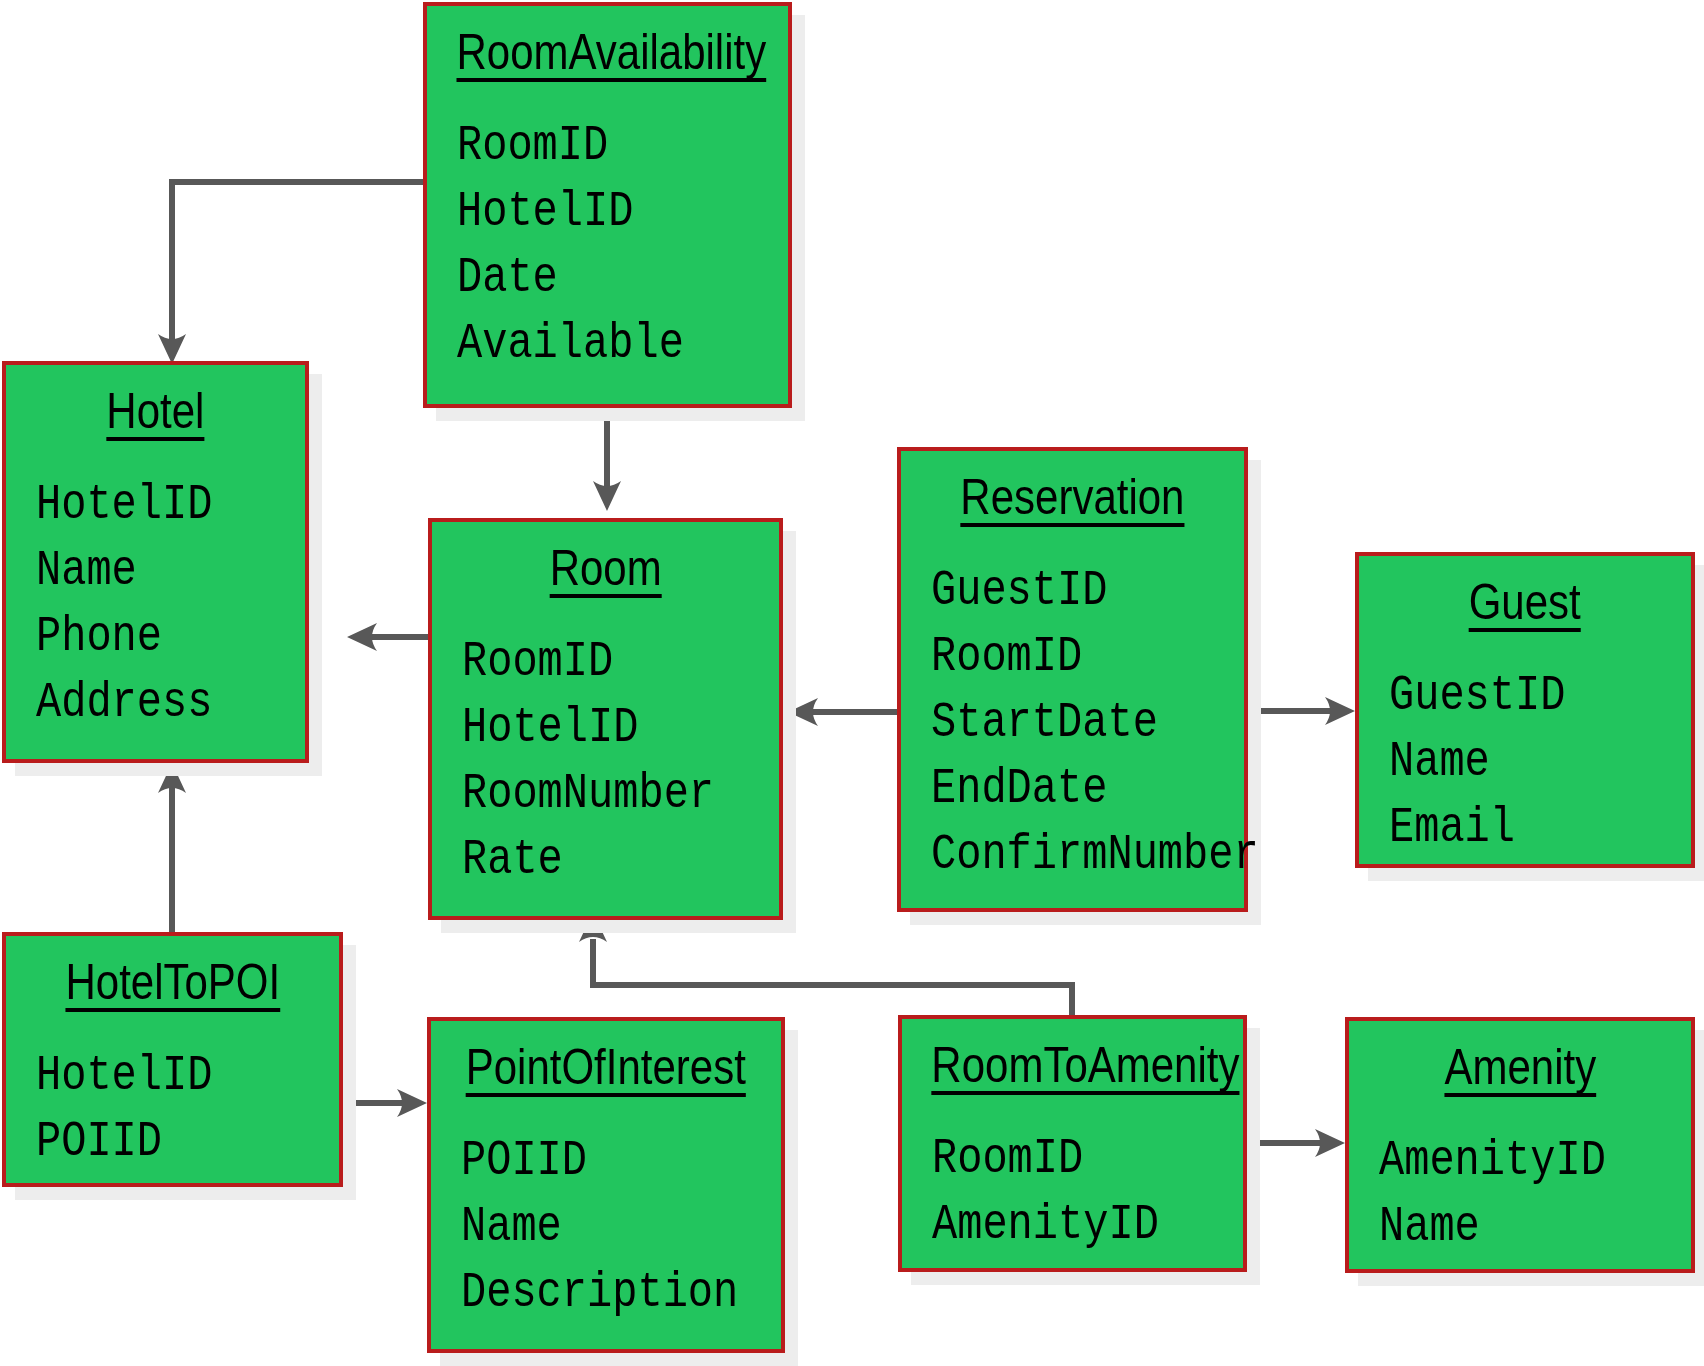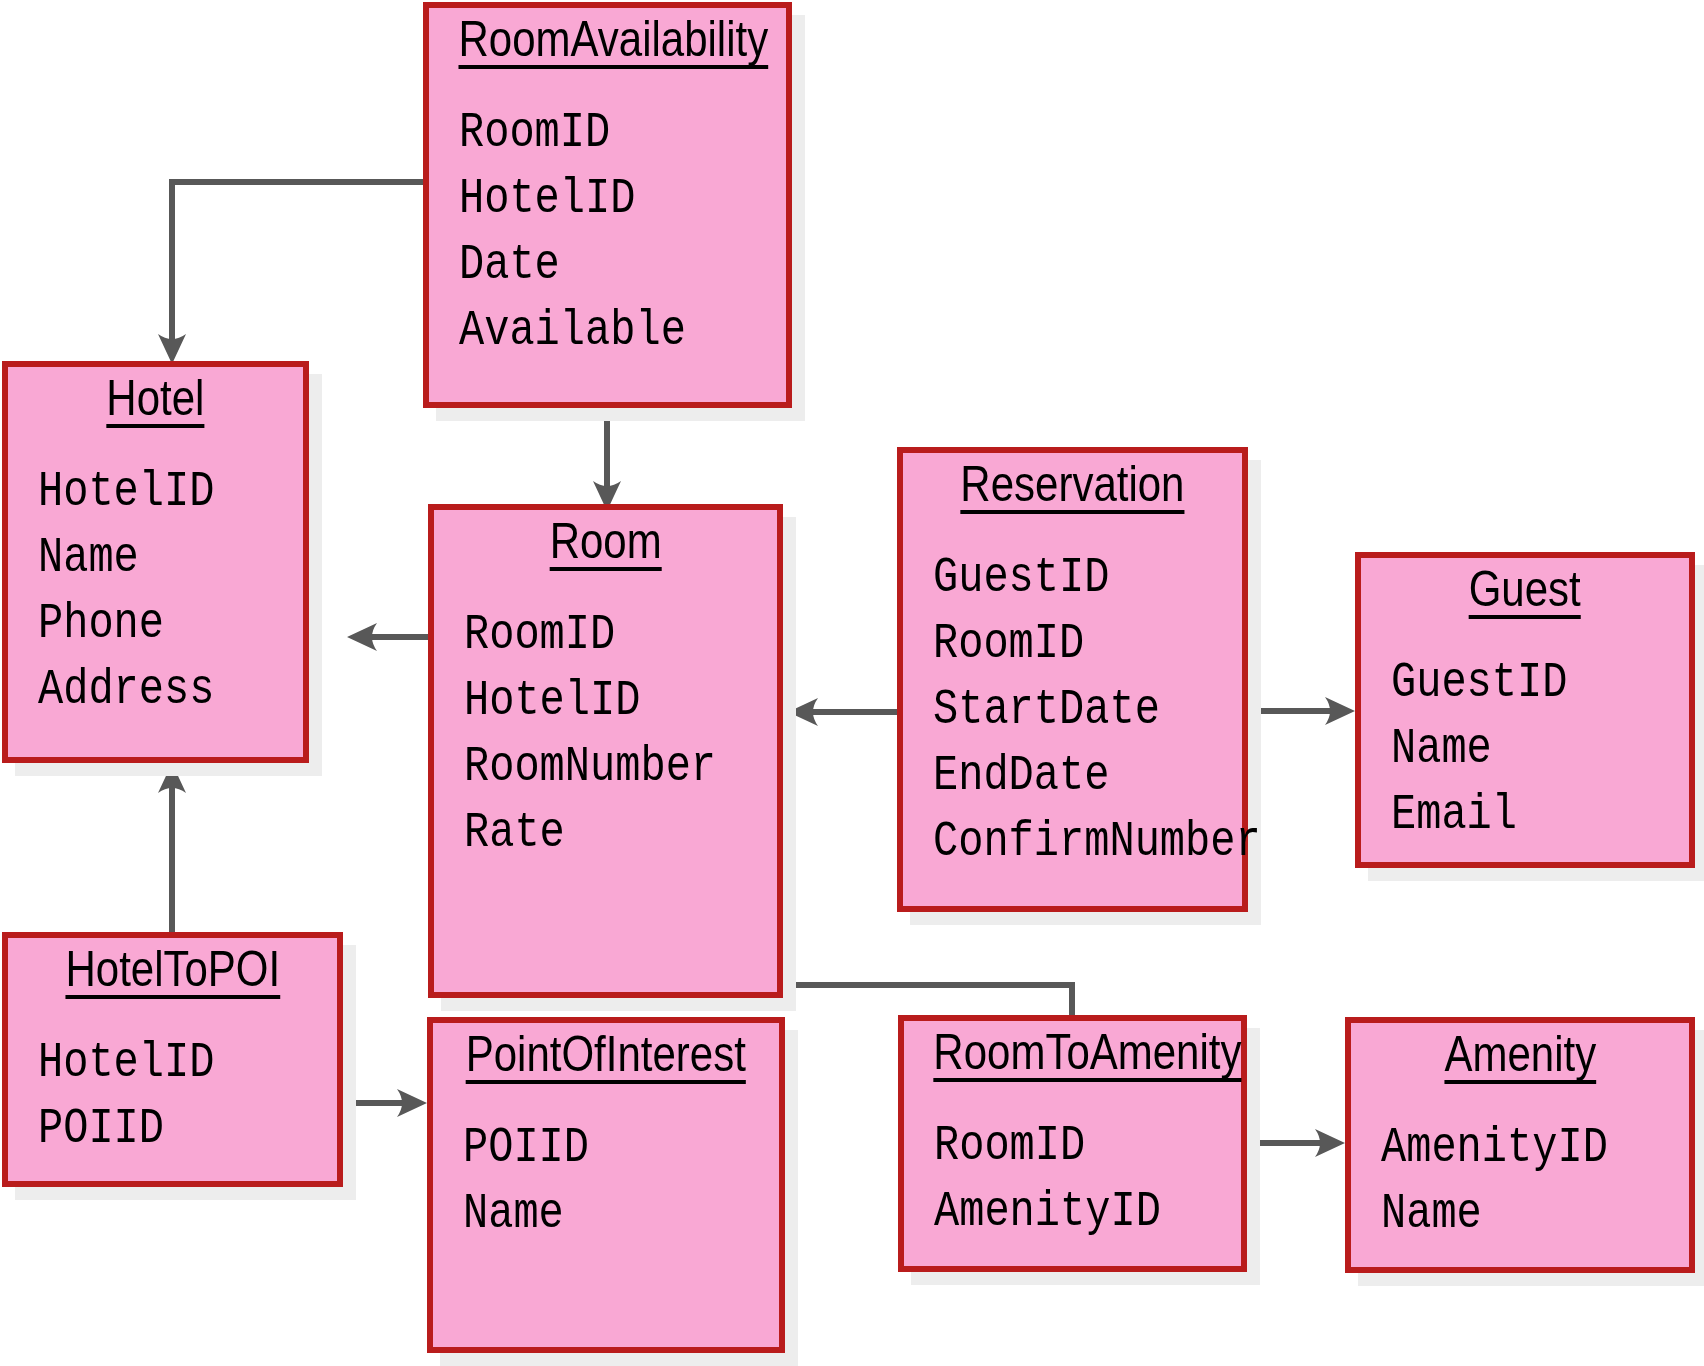--- a/index.html
+++ b/index.html
@@ -14,24 +14,24 @@
   svg.connectors {
     position: absolute;
     left: 0; top: 0;
     z-index: 0;
   }
   .c-line { fill: none; stroke: #585858; stroke-width: 6; stroke-linejoin: miter; }
   .c-head { fill: #585858; stroke: none; }
   .entity {
     position: absolute;
     box-sizing: border-box;
-    background: #f9a8d4;
-    border: 6px solid #b91c1c;
+    background: #22c55e;
+    border: 4px solid #b91c1c;
     box-shadow: 13px 13px 0 #ededed;
-    padding-top: 2px;
+    padding-top: 17px;
     z-index: 1;
     color: #000;
   }
   .title {
     text-align: center;
     font-size: 50px;
     line-height: 58px;
     white-space: nowrap;
   }
   .title .tx {
@@ -123,21 +123,21 @@
   <div class="entity" style="left:2px; top:361px; width:307px; height:402px">
     <div class="title"><span class="tx">Hotel</span></div>
     <div class="fields">
       <div class="field"><span class="tx">HotelID</span></div>
       <div class="field"><span class="tx">Name</span></div>
       <div class="field"><span class="tx">Phone</span></div>
       <div class="field"><span class="tx">Address</span></div>
     </div>
   </div>
 
-  <div class="entity" style="left:428px; top:504px; width:355px; height:494px">
+  <div class="entity" style="left:428px; top:518px; width:355px; height:402px">
     <div class="title"><span class="tx">Room</span></div>
     <div class="fields">
       <div class="field"><span class="tx">RoomID</span></div>
       <div class="field"><span class="tx">HotelID</span></div>
       <div class="field"><span class="tx">RoomNumber</span></div>
       <div class="field"><span class="tx">Rate</span></div>
     </div>
   </div>
 
   <div class="entity" style="left:897px; top:447px; width:351px; height:465px">
@@ -166,20 +166,21 @@
       <div class="field"><span class="tx">HotelID</span></div>
       <div class="field"><span class="tx">POIID</span></div>
     </div>
   </div>
 
   <div class="entity" style="left:427px; top:1017px; width:358px; height:336px">
     <div class="title"><span class="tx">PointOfInterest</span></div>
     <div class="fields">
       <div class="field"><span class="tx">POIID</span></div>
       <div class="field"><span class="tx">Name</span></div>
+      <div class="field"><span class="tx">Description</span></div>
     </div>
   </div>
 
   <div class="entity" style="left:898px; top:1015px; width:349px; height:257px">
     <div class="title"><span class="tx">RoomToAmenity</span></div>
     <div class="fields">
       <div class="field"><span class="tx">RoomID</span></div>
       <div class="field"><span class="tx">AmenityID</span></div>
     </div>
   </div>

